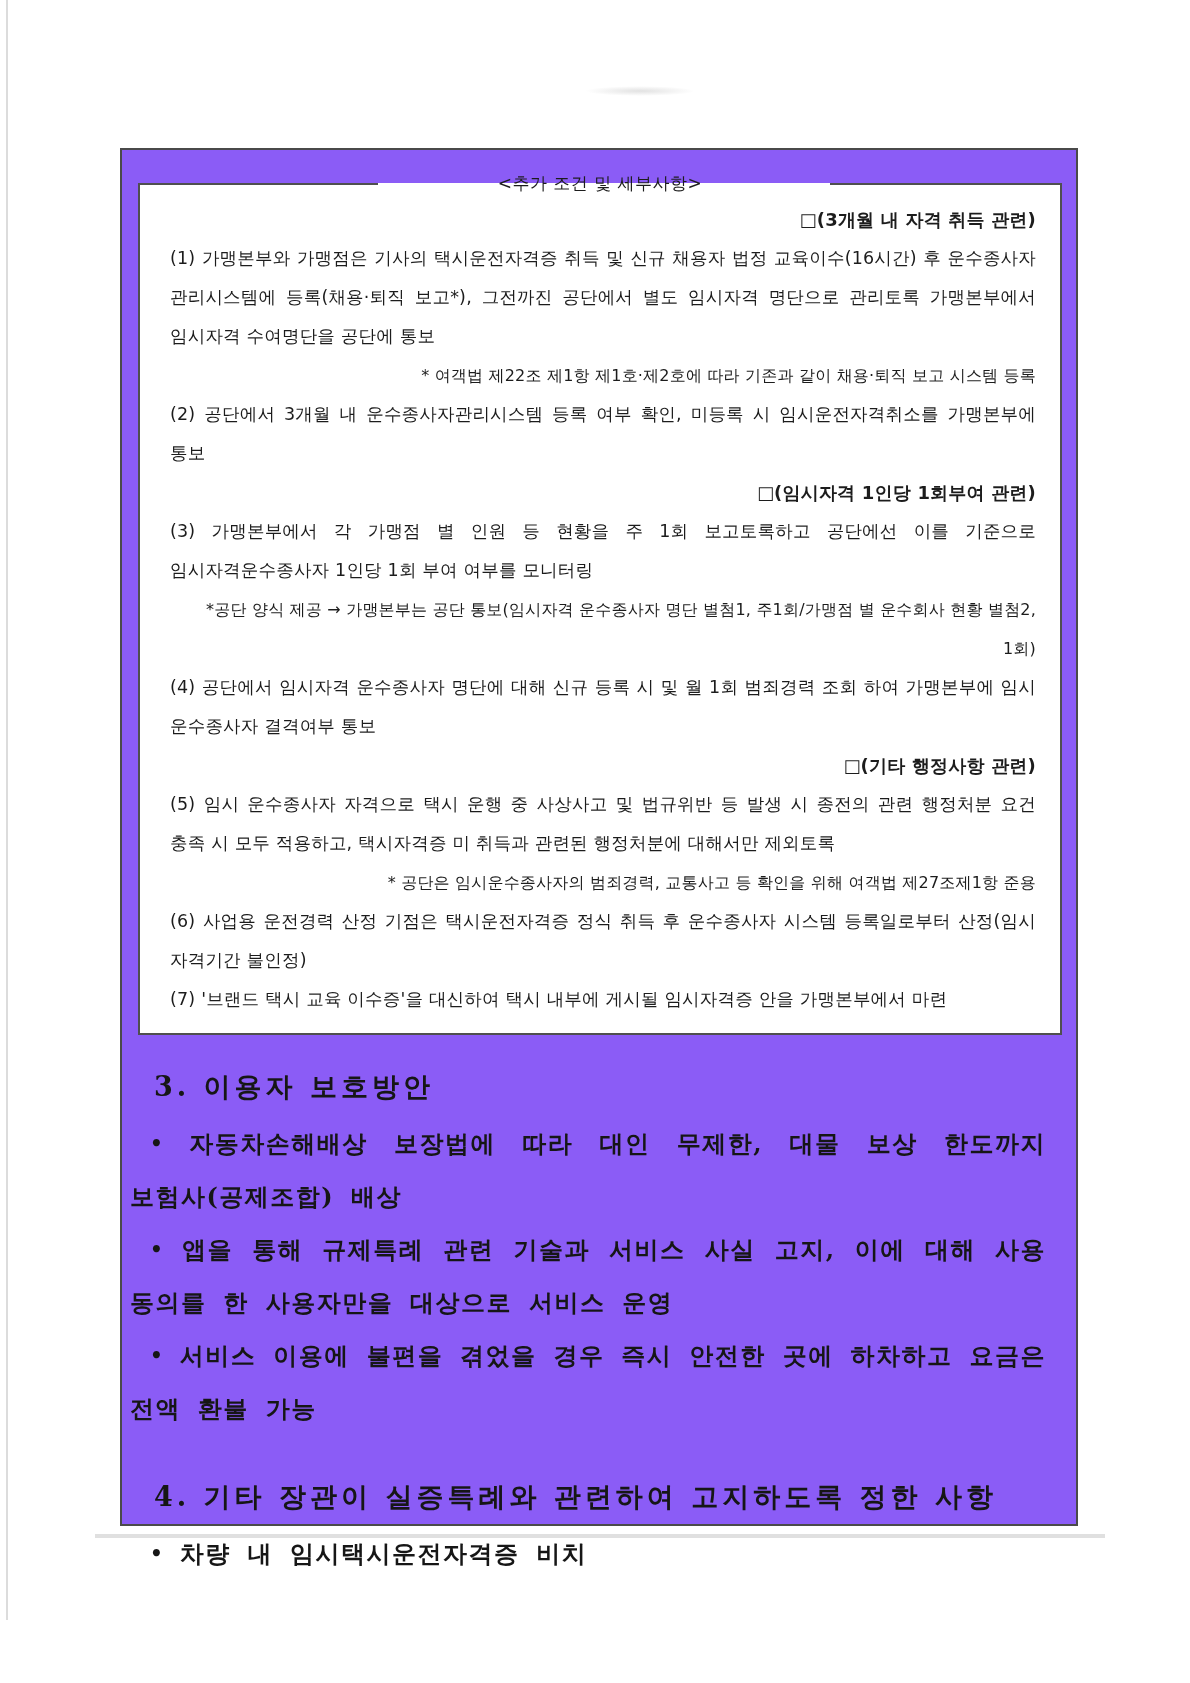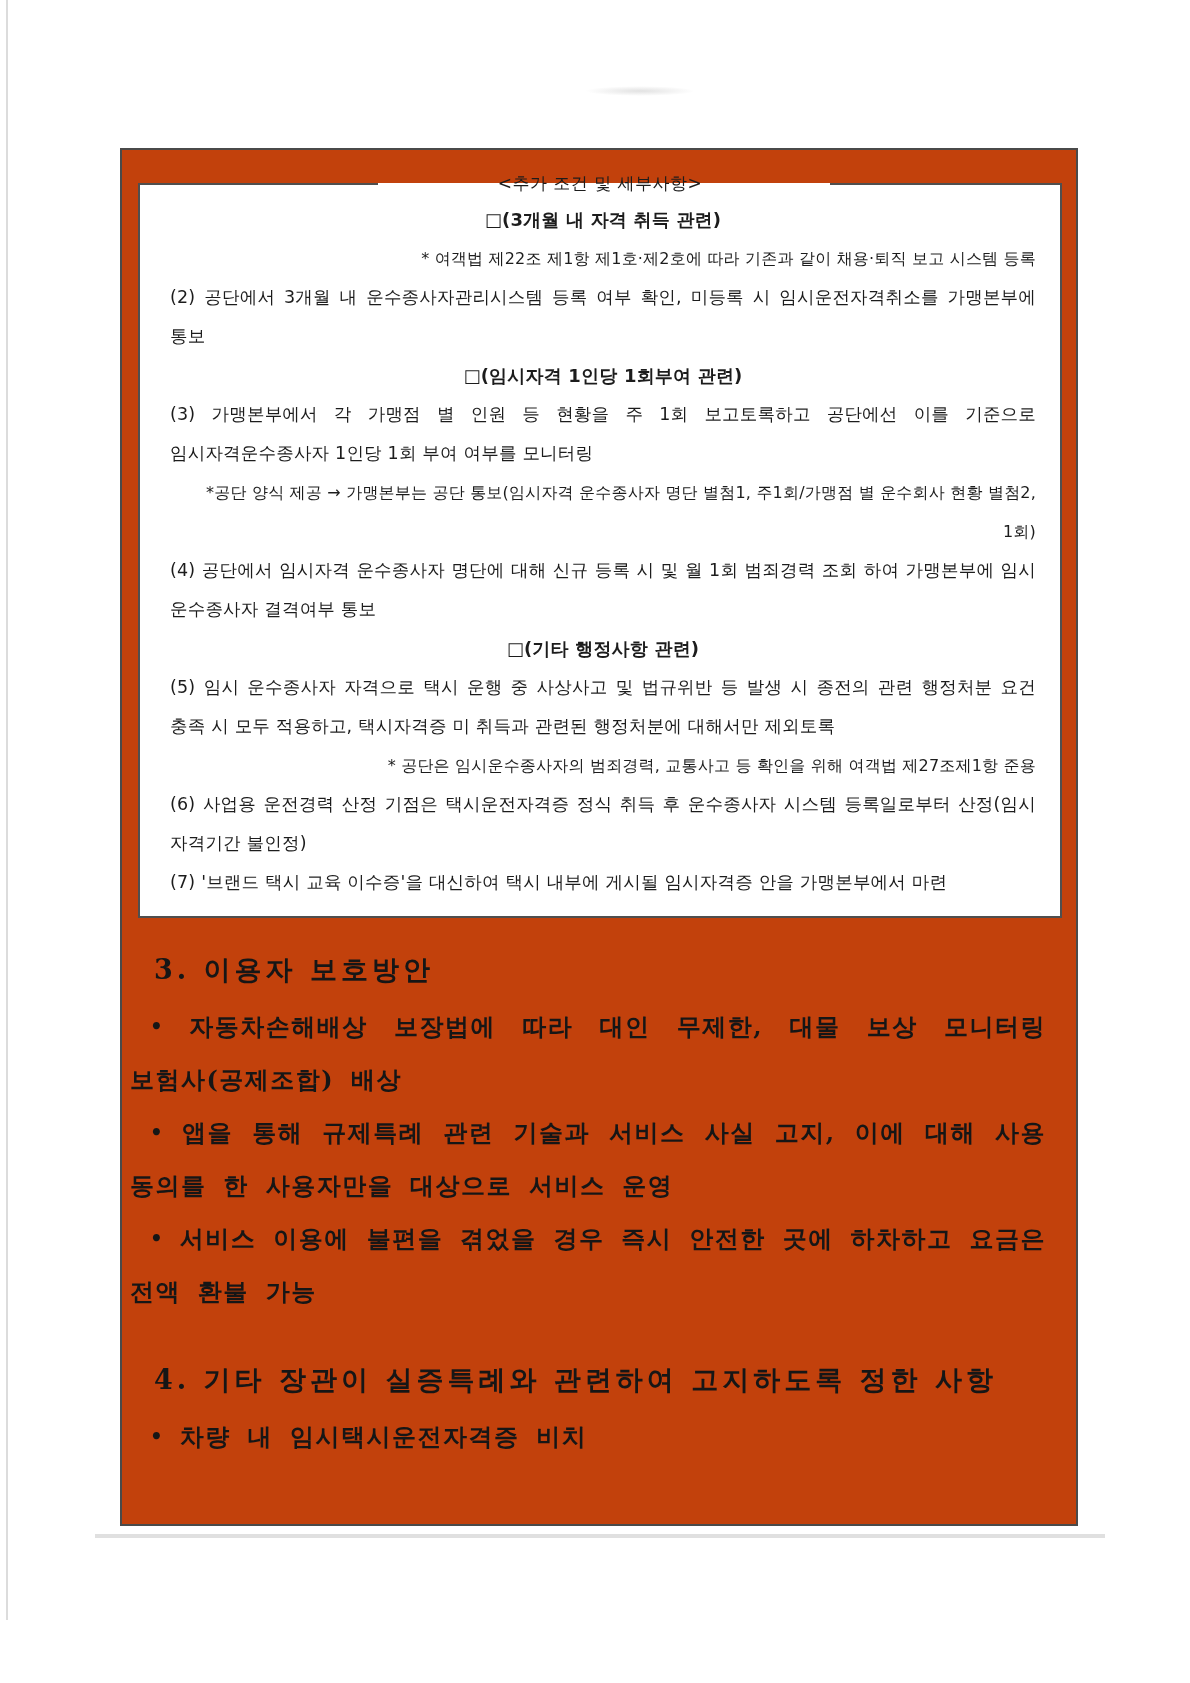--- a/index.html
+++ b/index.html
@@ -21,21 +21,21 @@
     position:absolute;left:585px;top:86px;width:110px;height:10px;
     background:radial-gradient(ellipse at center,rgba(120,120,120,0.22),rgba(120,120,120,0) 70%);
     border-radius:50%;
   }
   
   .outer-box{
     position:absolute;left:120px;top:148px;
     width:958px;height:1378px;
     border:2px solid #4a4a4a;
     box-sizing:border-box;
-    background:#c2410c;
+    background:#8b5cf6;
   }
   
   .scan-ghost{
     position:absolute;left:95px;top:1534px;width:1010px;height:4px;
     background:rgba(130,130,130,0.25);
   }
   
   .detail-box{
     position:relative;
     margin:33px 14px 0 16px;
@@ -57,21 +57,21 @@
   }
   .box-content{
     padding:15px 24px 14px 30px;
   }
   .box-line{
     font-size:17.5px;line-height:39px;
     letter-spacing:0.2px;
     word-break:keep-all;overflow-wrap:anywhere;
     text-align:justify;
   }
-  .box-line.heading{font-weight:bold;text-align:center;font-size:18px;}
+  .box-line.heading{font-weight:bold;text-align:right;font-size:18px;}
   .box-line.note{font-size:16px;text-align:right;}
   
   .hw{
     margin:30px 30px 0 8px;
     font-family:"DejaVu Serif",serif;
     font-weight:bold;color:#161616;
     word-break:keep-all;overflow-wrap:anywhere;
   }
   .hw-heading{
     font-size:27px;line-height:44px;letter-spacing:4px;
@@ -92,38 +92,39 @@
   <div class="edge-line"></div>
   <div class="smudge"></div>
   <div class="scan-ghost"></div>
 
   <div class="outer-box">
 
     <div class="detail-box">
       <div class="box-title">&lt;추가 조건 및 세부사항&gt;</div>
       <div class="box-content">
           <div class="box-line heading">□(3개월 내 자격 취득 관련)</div>
+          <div class="box-line para">(1) 가맹본부와 가맹점은 기사의 택시운전자격증 취득 및 신규 채용자 법정 교육이수(16시간) 후 운수종사자 관리시스템에 등록(채용·퇴직 보고*), 그전까진 공단에서 별도 임시자격 명단으로 관리토록 가맹본부에서 임시자격 수여명단을 공단에 통보</div>
           <div class="box-line note">* 여객법 제22조 제1항 제1호·제2호에 따라 기존과 같이 채용·퇴직 보고 시스템 등록</div>
           <div class="box-line para">(2) 공단에서 3개월 내 운수종사자관리시스템 등록 여부 확인, 미등록 시 임시운전자격취소를 가맹본부에 통보</div>
           <div class="box-line heading">□(임시자격 1인당 1회부여 관련)</div>
           <div class="box-line para">(3) 가맹본부에서 각 가맹점 별 인원 등 현황을 주 1회 보고토록하고 공단에선 이를 기준으로 임시자격운수종사자 1인당 1회 부여 여부를 모니터링</div>
           <div class="box-line note">*공단 양식 제공 → 가맹본부는 공단 통보(임시자격 운수종사자 명단 별첨1, 주1회/가맹점 별 운수회사 현황 별첨2, 1회)</div>
           <div class="box-line para">(4) 공단에서 임시자격 운수종사자 명단에 대해 신규 등록 시 및 월 1회 범죄경력 조회 하여 가맹본부에 임시 운수종사자 결격여부 통보</div>
           <div class="box-line heading">□(기타 행정사항 관련)</div>
           <div class="box-line para">(5) 임시 운수종사자 자격으로 택시 운행 중 사상사고 및 법규위반 등 발생 시 종전의 관련 행정처분 요건 충족 시 모두 적용하고, 택시자격증 미 취득과 관련된 행정처분에 대해서만 제외토록</div>
           <div class="box-line note">* 공단은 임시운수종사자의 범죄경력, 교통사고 등 확인을 위해 여객법 제27조제1항 준용</div>
           <div class="box-line para">(6) 사업용 운전경력 산정 기점은 택시운전자격증 정식 취득 후 운수종사자 시스템 등록일로부터 산정(임시 자격기간 불인정)</div>
           <div class="box-line para">(7) '브랜드 택시 교육 이수증'을 대신하여 택시 내부에 게시될 임시자격증 안을 가맹본부에서 마련</div>
         </div>
     </div>
 
     <div class="hw">
       <div class="hw-heading">3. 이용자 보호방안</div>
       <div class="hw-bullets">
-          <div class="hw-bullet"><span class="dot">• </span><span>자동차손해배상 보장법에 따라 대인 무제한, 대물 보상 모니터링 보험사(공제조합) 배상</span></div>
+          <div class="hw-bullet"><span class="dot">• </span><span>자동차손해배상 보장법에 따라 대인 무제한, 대물 보상 한도까지 보험사(공제조합) 배상</span></div>
           <div class="hw-bullet"><span class="dot">• </span><span>앱을 통해 규제특례 관련 기술과 서비스 사실 고지, 이에 대해 사용 동의를 한 사용자만을 대상으로 서비스 운영</span></div>
           <div class="hw-bullet"><span class="dot">• </span><span>서비스 이용에 불편을 겪었을 경우 즉시 안전한 곳에 하차하고 요금은 전액 환불 가능</span></div>
         </div>
 
       <div class="gap"></div>
 
       <div class="hw-heading">4. 기타 장관이 실증특례와 관련하여 고지하도록 정한 사항</div>
       <div class="hw-bullets">
           <div class="hw-bullet"><span class="dot">• </span><span>차량 내 임시택시운전자격증 비치</span></div>
         </div>

